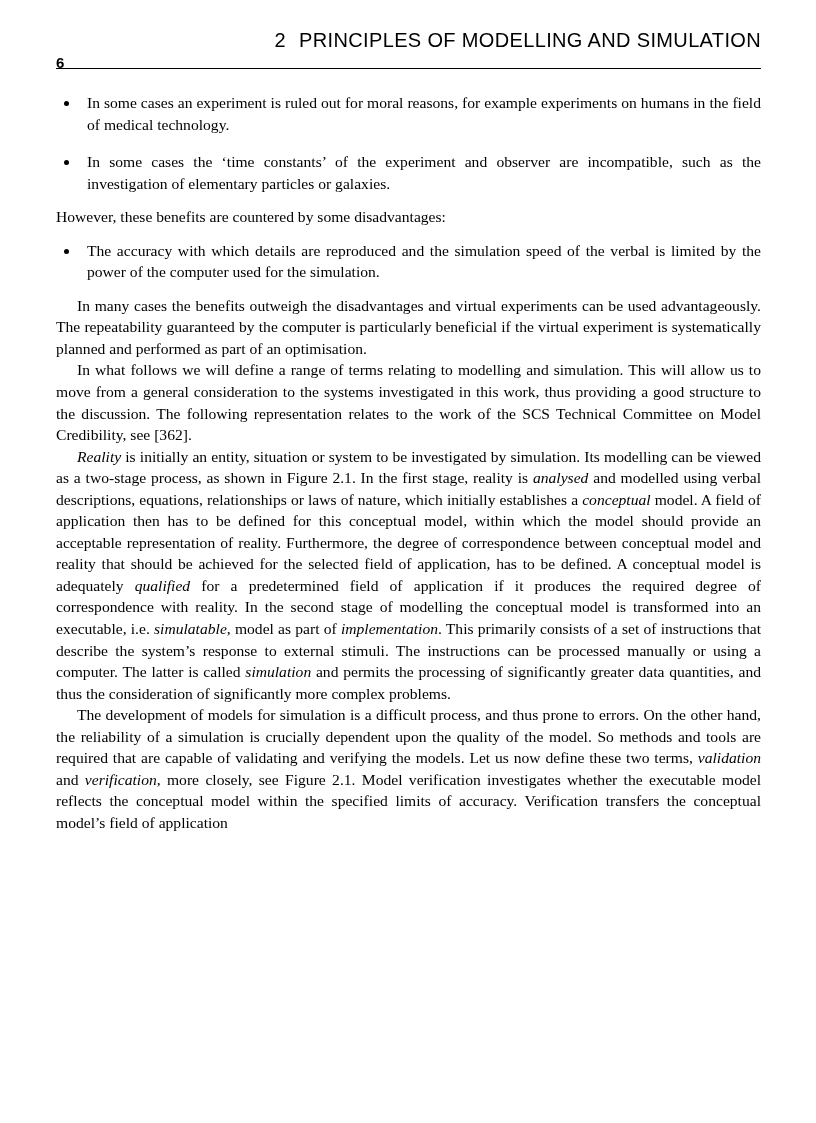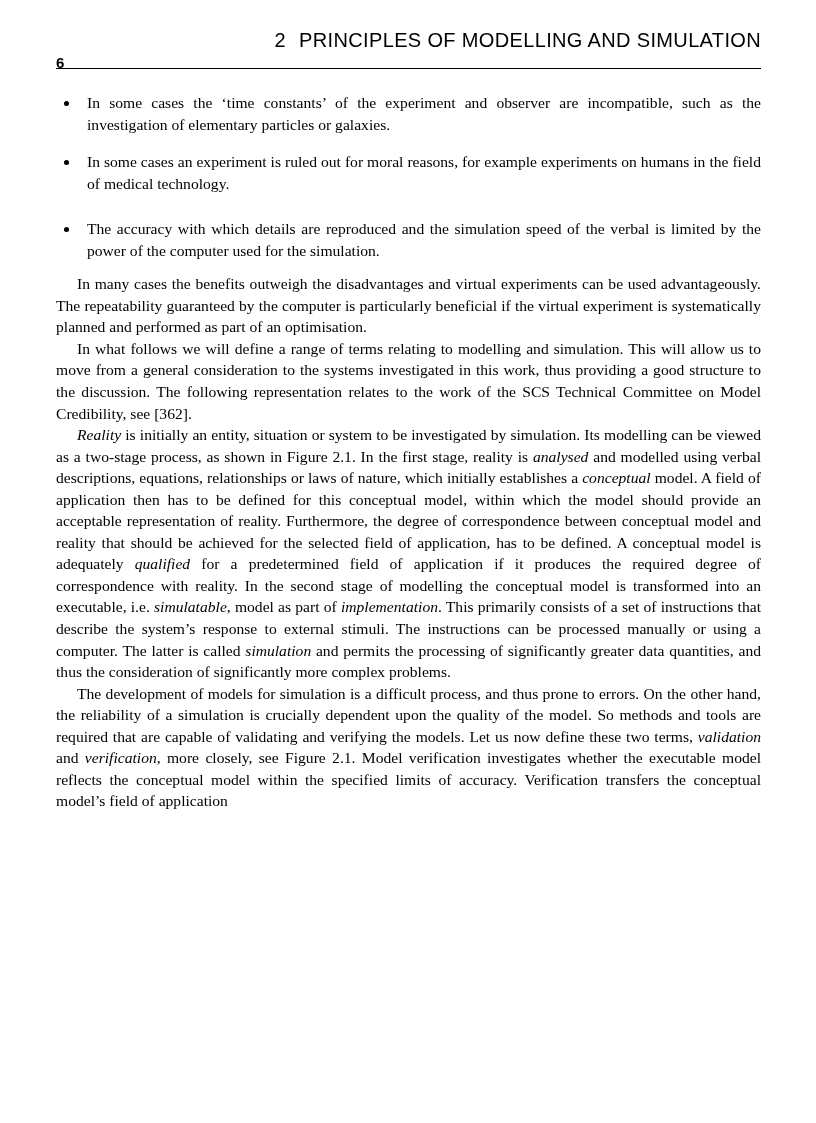--- a/index.html
+++ b/index.html
@@ -142,30 +142,31 @@
       <span class="head-chapnum">2</span><span>PRINCIPLES OF MODELLING AND SIMULATION</span>
     </div>
   </div>
   <div class="head-rule"></div>
 
   <div class="column">
 
     <ul class="bullets">
       <li>
         <span class="bullet-mark"></span>
-        <span>In some cases the ‘time constants’ of the experiment and observer are incompatible, such as the investigation of elementary particles or galaxies.</span>
+        <span>In some cases an experiment is ruled out for moral reasons, for example experiments on humans in the field of medical technology.</span>
       </li>
       <li>
         <span class="bullet-mark"></span>
-        <span>In some cases an experiment is ruled out for moral reasons, for example experiments on humans in the field of medical technology.</span>
+        <span>In some cases the ‘time constants’ of the experiment and observer are incompatible, such as the investigation of elementary particles or galaxies.</span>
       </li>
     </ul>
 
     <div class="gap-after-list"></div>
 
+    <p class="para noindent lead-line">However, these benefits are countered by some disadvantages:</p>
 
     <div class="gap-before-list"></div>
 
     <ul class="bullets">
       <li>
         <span class="bullet-mark"></span>
         <span>The accuracy with which details are reproduced and the simulation speed of the verbal is limited by the power of the computer used for the simulation.</span>
       </li>
     </ul>
 

